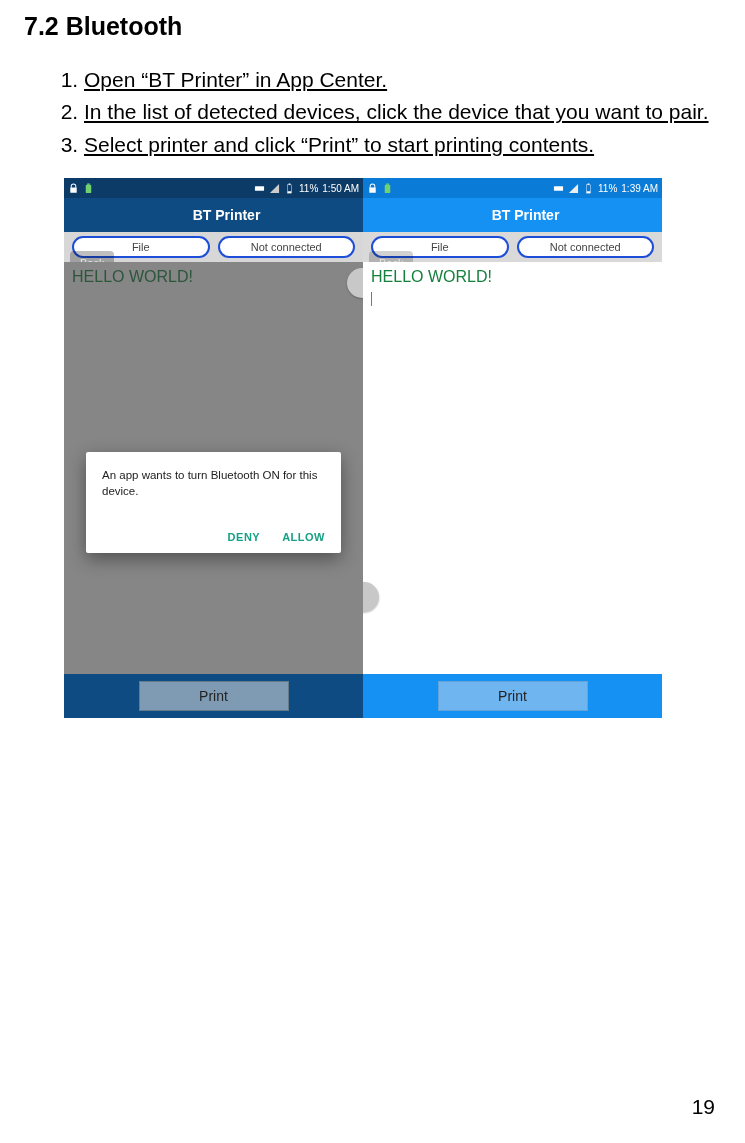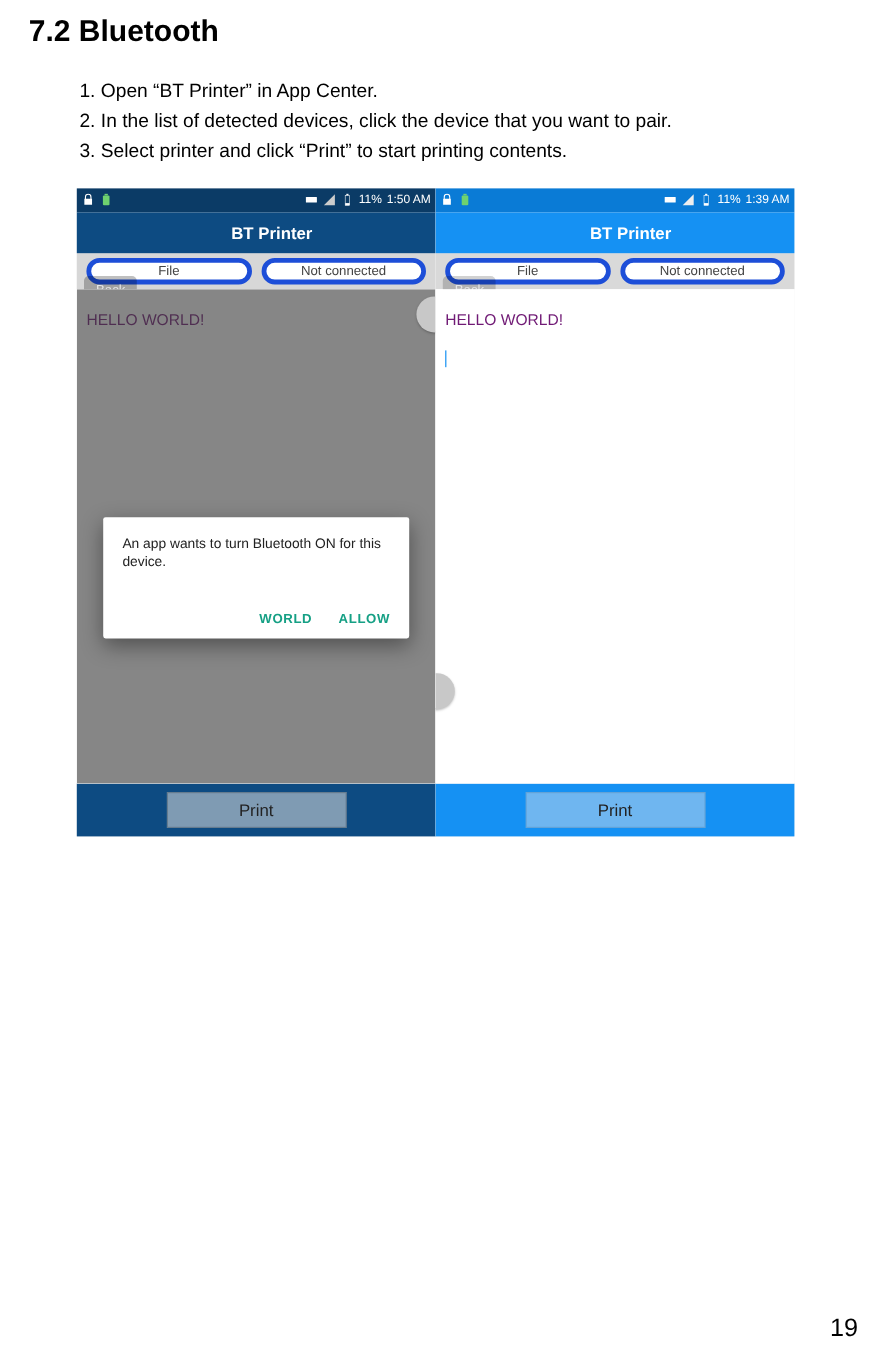--- a/index.html
+++ b/index.html
@@ -16,22 +16,23 @@
   }
   .section-heading {
     font-size: 25px;
     font-weight: bold;
     margin-top: 12px;
     margin-bottom: 24px;
   }
   .steps {
     list-style: decimal;
     padding-left: 60px;
-    font-size: 16px;
+    font-size: 21px;
     line-height: 1.45;
+    text-decoration: underline;
   }
   .steps li {
     margin-bottom: 2px;
   }
   .screenshots {
     margin-top: 18px;
     margin-left: 40px;
     display: flex;
     gap: 0;
   }
@@ -98,39 +99,39 @@
     display: flex;
     align-items: center;
     gap: 8px;
     padding: 0 8px;
   }
   .phone-right .toolbar-row { background: #d9d9d9; }
   .pill-btn {
     flex: 1;
     height: 22px;
     border-radius: 11px;
-    border: 4px solid #1d4ed8;
+    border: 2px solid #1d4ed8;
     background: #fff;
     font-size: 11px;
     color: #444;
     display: flex;
     align-items: center;
     justify-content: center;
   }
   
   .content-area {
     flex: 1;
     background: #fff;
     position: relative;
     overflow: hidden;
   }
   .content-text {
-    font-size: 13px;
-    color: #701a75;
-    padding: 18px 8px;
+    font-size: 16px;
+    color: #15803d;
+    padding: 6px 8px;
   }
   .caret-line {
     border-left: 1px solid #1591f3;
     height: 14px;
     margin-left: 8px;
   }
   
   .dim-overlay {
     position: absolute;
     inset: 0;
@@ -260,21 +261,21 @@
       </div>
 
       <div class="content-area">
         <div class="content-text">HELLO WORLD!</div>
         <div class="dim-overlay"></div>
         <div class="circle-knob" style="right:-14px; top:6px;"></div>
 
         <div class="dialog">
           <div class="dialog-text">An app wants to turn Bluetooth ON for this device.</div>
           <div class="dialog-actions">
-            <button class="dialog-btn">WORLD</button>
+            <button class="dialog-btn">DENY</button>
             <button class="dialog-btn">ALLOW</button>
           </div>
         </div>
       </div>
 
       <div class="app-footer">
         <button class="print-btn">Print</button>
       </div>
     </div>
 

